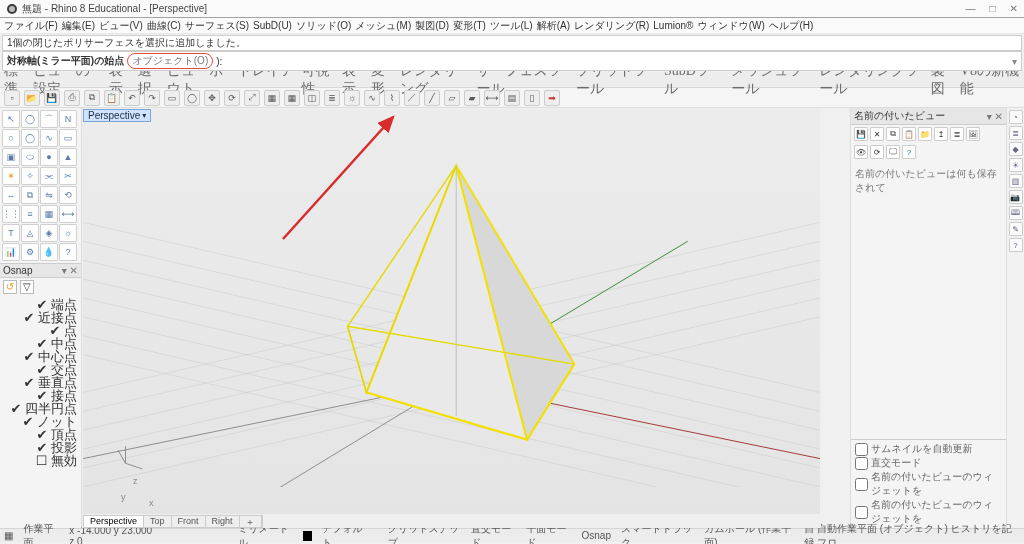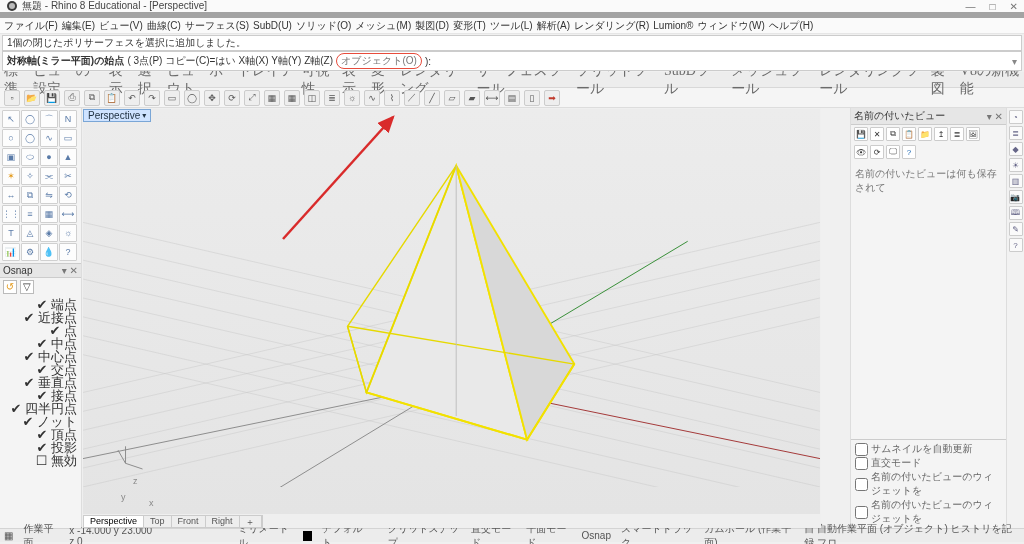--- a/index.html
+++ b/index.html
@@ -1,18 +1,18 @@
 <!DOCTYPE html>
 <html><head>
 <meta charset="utf-8">
 <style>
   * { box-sizing: border-box; margin: 0; padding: 0; font-family: "Meiryo", "MS PGothic", sans-serif; }
   body { width: 1024px; height: 544px; overflow: hidden; background: #f0f0f0; color: #333; font-size: 10px; position: relative; }
 
-  .titlebar { height: 18px; background: #fafafa; display: flex; align-items: center; padding: 0 6px; border-bottom: 6px solid #a3a3a3; }
+  .titlebar { height: 18px; background: #fafafa; display: flex; align-items: center; padding: 0 6px; border-bottom: 1px solid #a3a3a3; }
   .titlebar .icon { width: 12px; height: 12px; margin-right: 4px; }
   .titlebar .title { flex: 1; font-size: 10px; color: #444; }
   .winbtns { display: flex; gap: 14px; color: #777; font-size: 10px; }
 
   .menubar { height: 16px; background: #fafafa; display: flex; align-items: center; padding: 0 4px; gap: 4px; border-bottom: 1px solid #e6e6e6; }
   .menubar span { font-size: 10px; color: #333; }
 
   .cmdlog { background: #fff; border: 1px solid #ccc; margin: 1px 2px 0 2px; padding: 1px 4px; font-size: 10px; line-height: 12px; }
   .cmdline { background: #fff; border: 1px solid #ccc; margin: 0 2px 1px 2px; padding: 1px 4px; font-size: 10px; display: flex; align-items: center; gap: 3px; position: relative; }
   .cmdline .highlight { border: 1.5px solid #e74c3c; border-radius: 9px; padding: 0 4px; color: #777; }
@@ -90,21 +90,20 @@
   <span>Lumion®</span>
   <span>ウィンドウ(W)</span>
   <span>ヘルプ(H)</span>
 </div>
 
 <div class="cmdlog">
   <div>1個の閉じたポリサーフェスを選択に追加しました。</div>
 </div>
 <div class="cmdline">
   <span class="prompt">対称軸(ミラー平面)の始点</span>
-  <span>( 3点(P) コピー(C)=はい X軸(X) Y軸(Y) Z軸(Z)</span>
   <span class="highlight">オブジェクト(O)</span>
   <span> ):</span>
   <span style="margin-left:auto;color:#888;">▾</span>
 </div>
 
 <div class="tabbar">
   <span>標準</span>
   <span>ビューの設定</span>
   <span>表示</span>
   <span>選択</span>

